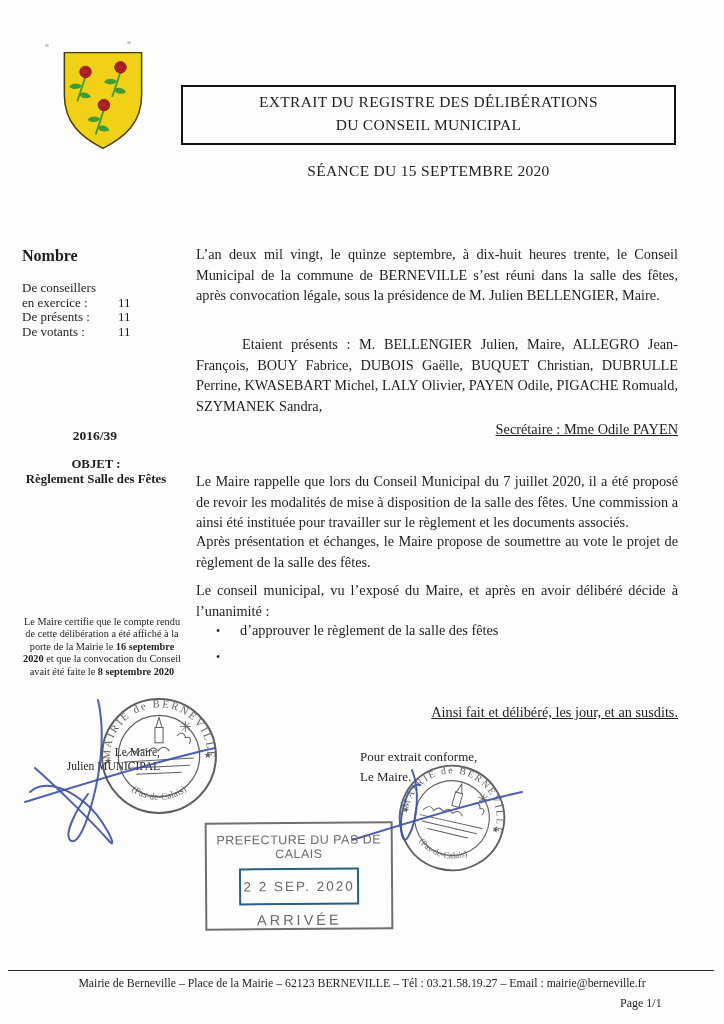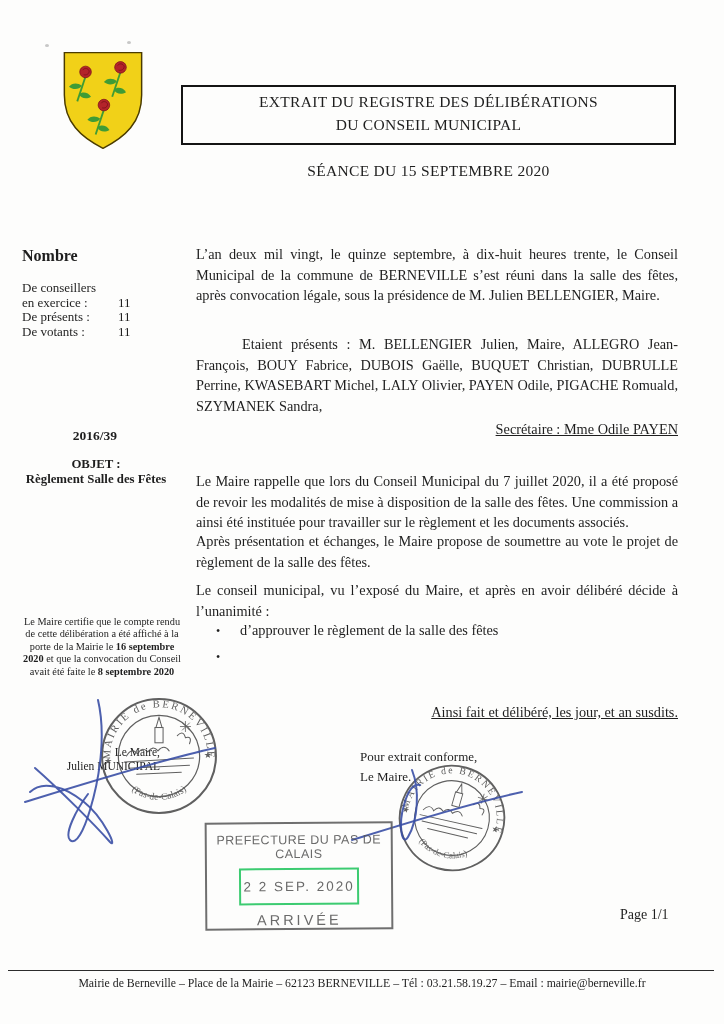--- a/index.html
+++ b/index.html
@@ -55,25 +55,25 @@
   .stamp-ring{fill:none;stroke:var(--stamp-ink);}
   .stamp-sketch{fill:none;stroke:var(--stamp-ink);stroke-width:1;stroke-linecap:round;}
   .sig{position:absolute;}
   .sig path{fill:none;stroke:var(--signature-blue);stroke-width:2;stroke-linecap:round;opacity:.9;}
   .pref-stamp{
     position:absolute;left:205px;top:822px;width:188px;height:108px;
     border:2px solid #5c5c5c;color:#565656;text-align:center;
     font-family:"Liberation Sans", sans-serif;opacity:.88;transform:rotate(-.4deg);
   }
   .pref-line1{margin-top:9px;font-size:12.5px;letter-spacing:.5px;}
-  .pref-datebox{width:120px;margin:7px auto 0;border:2px solid #22c55e;padding:9px 0;}
+  .pref-datebox{width:120px;margin:7px auto 0;border:2px solid #0c4a6e;padding:9px 0;}
   .pref-date{font-size:13.5px;letter-spacing:2px;}
   .pref-line3{margin-top:7px;font-size:14.5px;letter-spacing:3px;}
   
-  .page-num{position:absolute;left:620px;top:907px;font-size:14px;}
+  .page-num{position:absolute;left:620px;top:996px;font-size:12px;}
   .footer-rule{position:absolute;left:8px;top:970px;width:706px;border-top:1.8px solid #2c2c2c;}
   .footer-text{position:absolute;left:0;top:976px;width:724px;text-align:center;font-size:11.8px;}
 </style>
 </head>
 <body>
 
 <div class="page">
 
   <div class="speck" style="left:45px;top:44px;"></div>
   <div class="speck" style="left:127px;top:41px;"></div>

